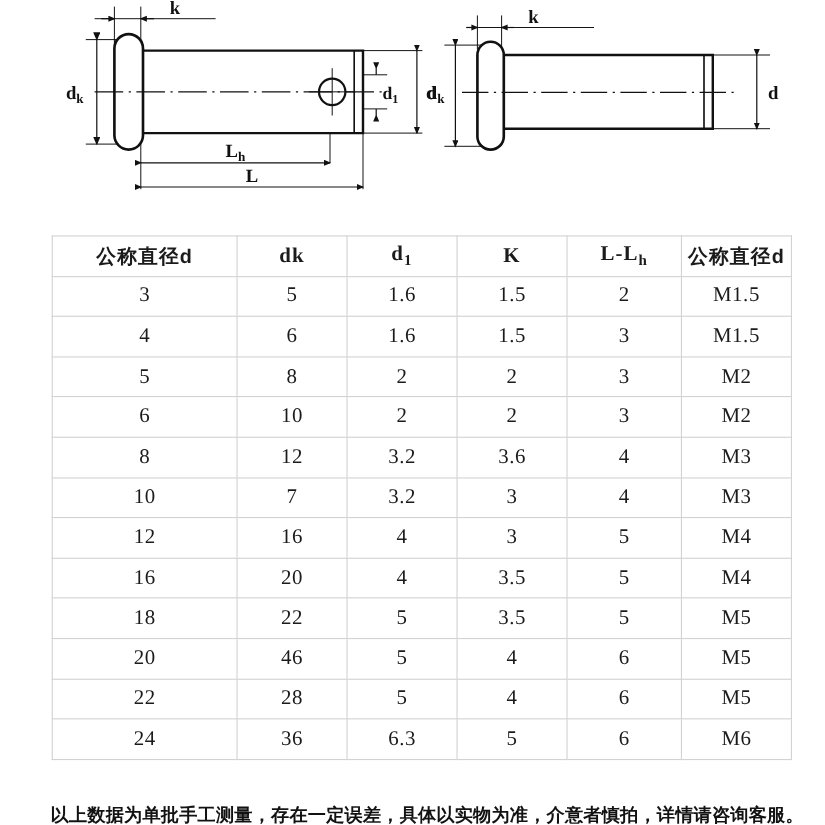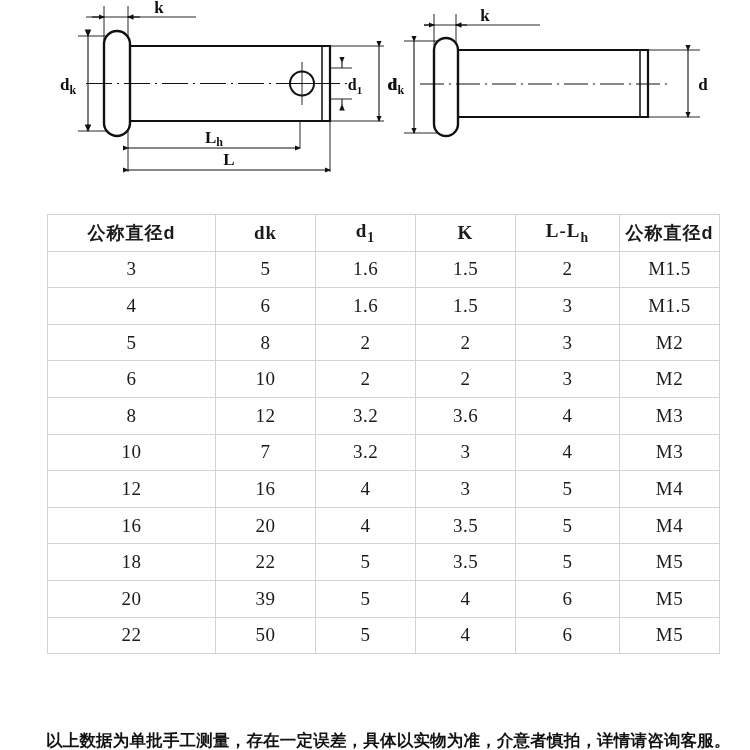--- a/index.html
+++ b/index.html
@@ -288,31 +288,39 @@
         <tr>
           <td>18</td>
           <td>22</td>
           <td>5</td>
           <td>3.5</td>
           <td>5</td>
           <td>M5</td>
         </tr>
         <tr>
           <td>20</td>
-          <td>39</td>
+          <td>46</td>
           <td>5</td>
           <td>4</td>
           <td>6</td>
           <td>M5</td>
         </tr>
         <tr>
           <td>22</td>
-          <td>50</td>
+          <td>28</td>
           <td>5</td>
           <td>4</td>
           <td>6</td>
           <td>M5</td>
+        </tr>
+        <tr>
+          <td>24</td>
+          <td>36</td>
+          <td>6.3</td>
+          <td>5</td>
+          <td>6</td>
+          <td>M6</td>
         </tr>
       </tbody>
   </table>
 </div>
 
 <div id="footer-note">以上数据为单批手工测量，存在一定误差，具体以实物为准，介意者慎拍，详情请咨询客服。</div>
 
 </body></html>

